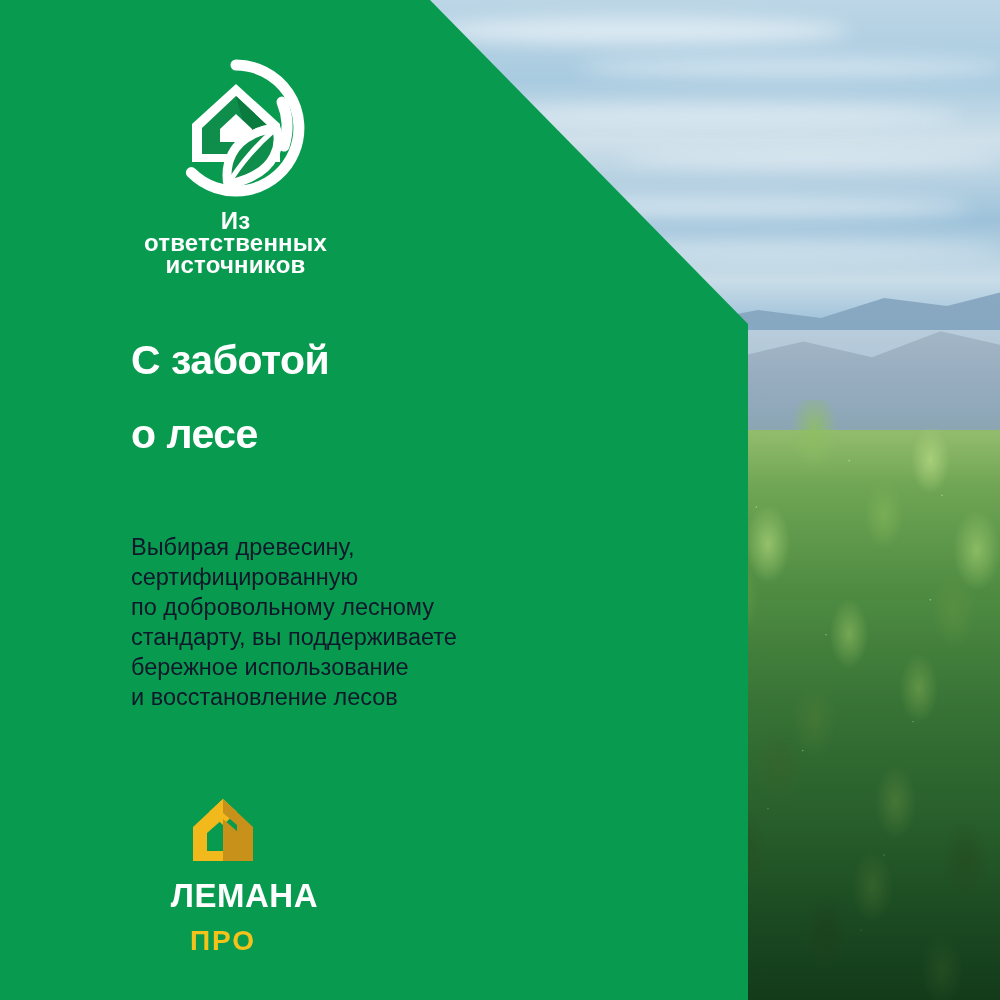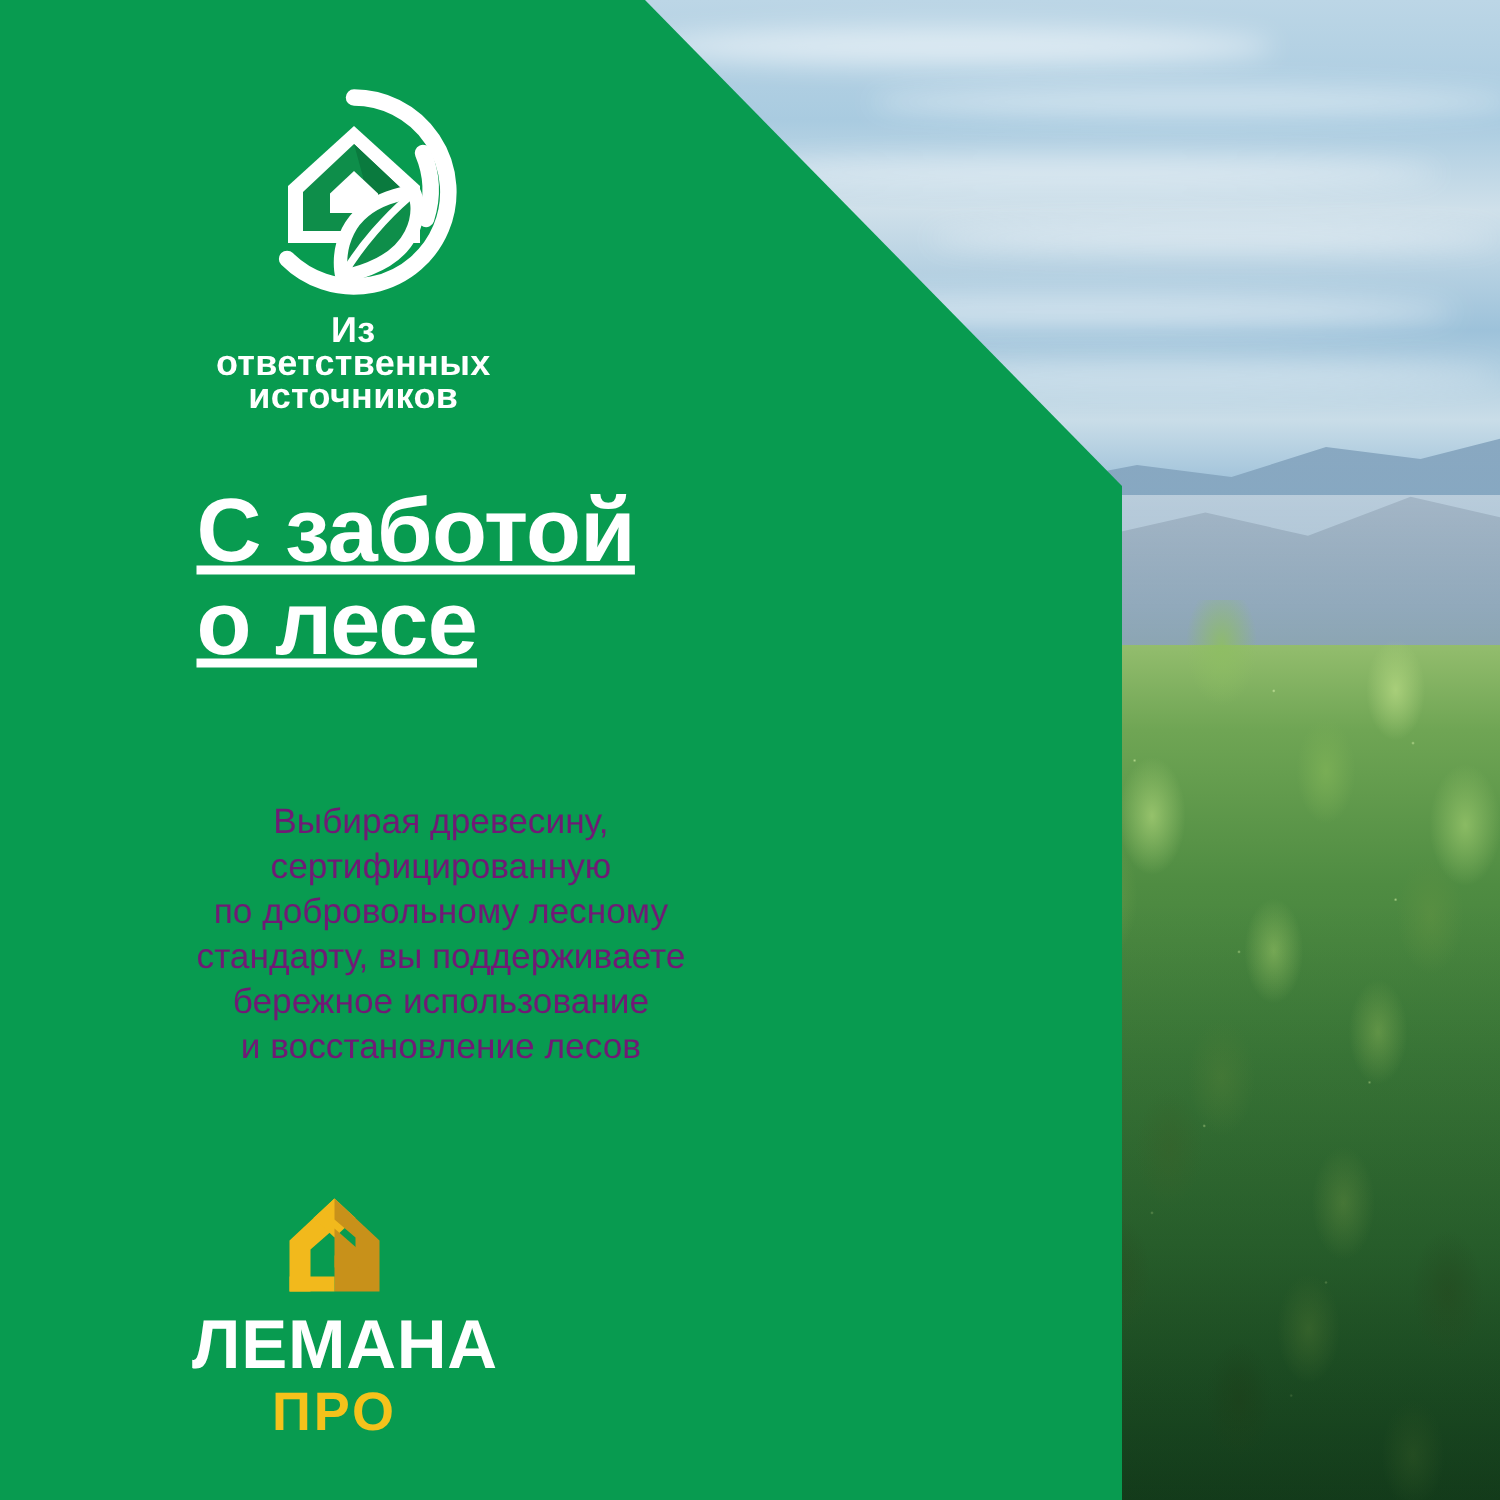--- a/index.html
+++ b/index.html
@@ -201,67 +201,65 @@
     line-height: 22px;
     letter-spacing: .2px;
   }
 
   
   .headline {
     position: absolute;
     left: 131px;
     top: 323px;
     color: #ffffff;
-    font-size: 60px;
+    font-size: 41px;
     font-weight: bold;
-    line-height: 62px;
+    line-height: 74px;
     letter-spacing: -0.5px;
     white-space: pre-line;
-    text-decoration: underline;
   }
 
   
   .body-copy {
     position: absolute;
     left: 131px;
     top: 532px;
-    color: #701a75;
+    color: #0f172a;
     font-size: 23.5px;
     font-weight: normal;
     line-height: 30px;
     white-space: pre-line;
-    text-align: center;
   }
 
   
   .brand {
     position: absolute;
     left: 128px;
     top: 795px;
     width: 190px;
   }
   .brand-mark {
     width: 72px;
     height: 72px;
     margin: 0 auto 6px;
   }
   .brand-mark svg { display: block; width: 72px; height: 72px; }
   .brand-name {
     text-align: right;
     color: #ffffff;
     font-weight: bold;
-    font-size: 46px;
+    font-size: 33px;
     line-height: 46px;
     letter-spacing: 0.5px;
   }
   .brand-sub {
     text-align: center;
     color: #F5C21B;
     font-weight: bold;
-    font-size: 36px;
+    font-size: 28px;
     line-height: 40px;
     letter-spacing: 2px;
     margin-top: 2px;
   }
 </style>
 </head>
 <body>
 
 <div id="poster">
 

